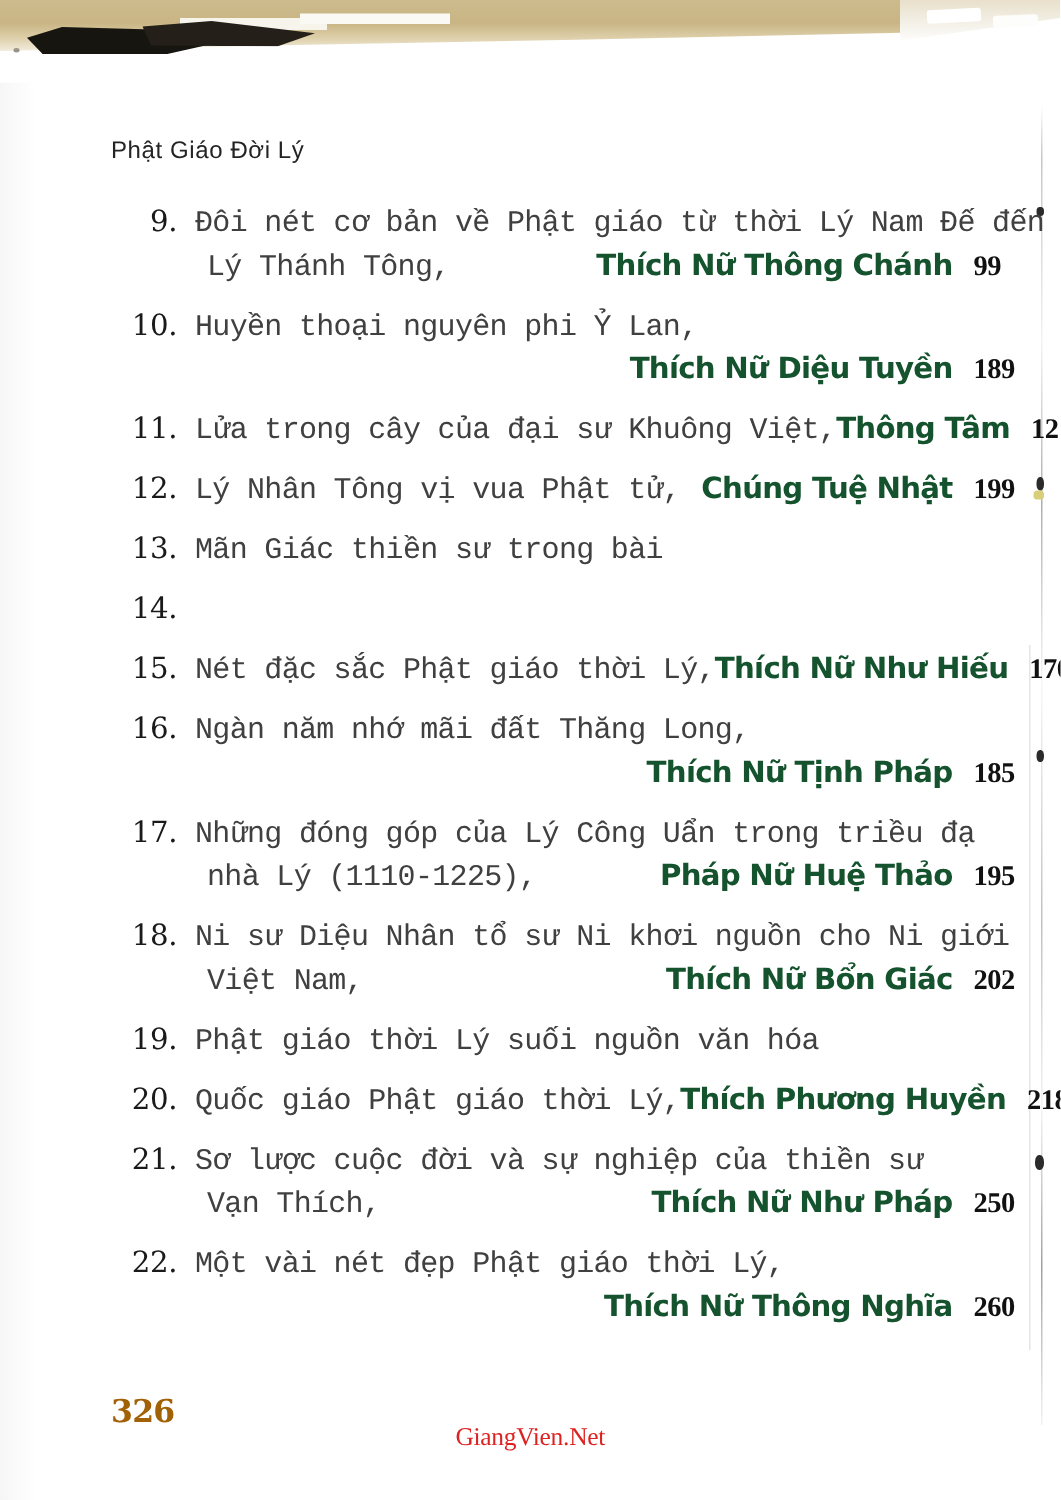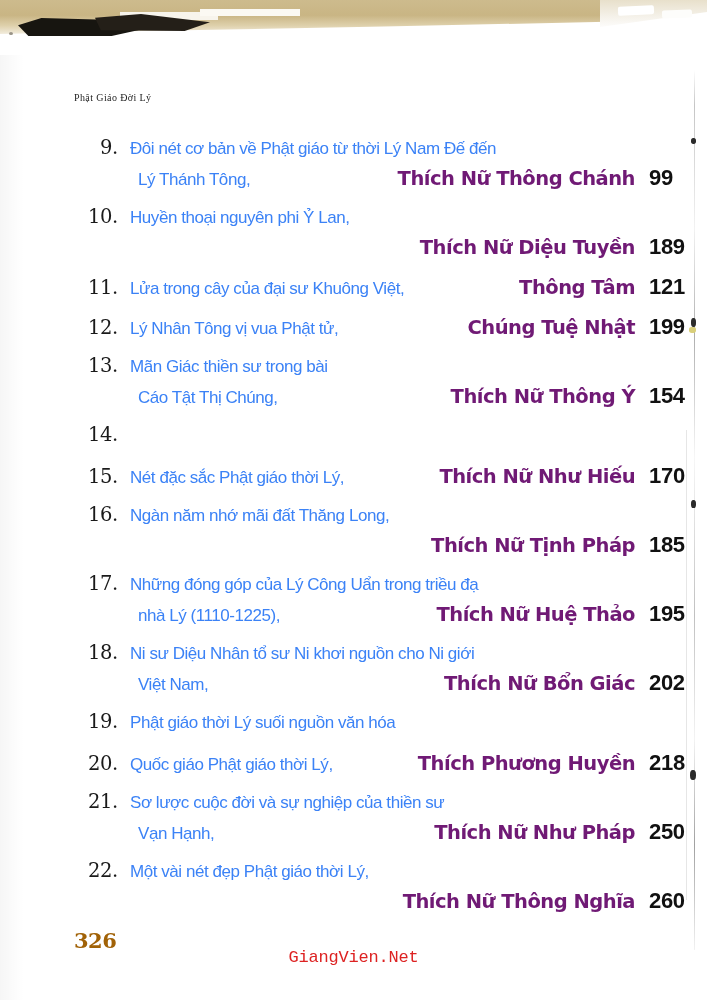--- a/index.html
+++ b/index.html
@@ -124,22 +124,22 @@
     width: 7px; height: 6px;
     background: #d9cf7a;
     border-radius: 40%;
   }
 
   
   #running-head {
     position: absolute;
     left: 74px;
     top: 92px;
-    font-family: Liberation Serif, serif;
-    font-size: 10px;
+    font-family: Liberation Sans, sans-serif;
+    font-size: 16px;
     color: #242424;
     letter-spacing: 0.4px;
   }
 
   
   #toc {
     position: absolute;
     left: 0;
     top: 136px;
     width: 707px;
@@ -171,50 +171,50 @@
 
   .toc-num-spacer {
     width: 48px;
     flex: 0 0 48px;
     margin-left: 70px;
   }
 
   .toc-title {
     flex: 1 1 auto;
     padding-left: 12px;
-    font-size: 17px;
-    color: #3b82f6;
-    font-family: Liberation Sans, sans-serif;
+    font-size: 20px;
+    color: #404040;
+    font-family: Liberation Mono, monospace;
     letter-spacing: -0.45px;
     white-space: nowrap;
   }
 
   .toc-title.indent {
     padding-left: 20px;
   }
 
   .toc-author {
     flex: 0 0 auto;
     font-size: 19.5px;
     font-weight: bold;
-    color: #701a75;
+    color: #14532d;
     font-family: "DejaVu Sans", "Liberation Sans", sans-serif;
     letter-spacing: -0.5px;
     white-space: nowrap;
     text-align: right;
     padding-right: 14px;
   }
 
   .toc-page {
     flex: 0 0 58px;
     width: 58px;
-    font-size: 22px;
+    font-size: 19px;
     font-weight: bold;
     color: #111111;
-    font-family: Liberation Sans, sans-serif;
+    font-family: Liberation Serif, serif;
     text-align: left;
     padding-right: 24px;
     letter-spacing: -0.3px;
   }
 
   
   .toc-line .spring { flex: 1 1 auto; }
 
   
   #folio {
@@ -228,21 +228,21 @@
     letter-spacing: -0.5px;
   }
 
   
   #watermark {
     position: absolute;
     left: 0;
     top: 948px;
     width: 707px;
     text-align: center;
-    font-family: Liberation Mono, monospace;
+    font-family: Liberation Serif, serif;
     font-size: 17px;
     color: #dd2222;
     letter-spacing: -0.2px;
   }
 
   
   #scan-vignette {
     position: absolute;
     left: 0; top: 55px;
     width: 24px; height: 945px;
@@ -319,27 +319,20 @@
         <span class="spring"></span>
         <span class="toc-author">Chúng Tuệ Nhật</span>
         <span class="toc-page">199</span>
       </div>
     </div>
     <div class="toc-entry">
       <div class="toc-line">
         <span class="toc-num">13.</span>
         <span class="toc-title">Mãn Giác thiền sư trong bài</span>
       </div>
-      <div class="toc-line">
-        <span class="toc-num-spacer"></span>
-        <span class="toc-title indent">Cáo Tật Thị Chúng,</span>
-        <span class="spring"></span>
-        <span class="toc-author">Thích Nữ Thông Ý</span>
-        <span class="toc-page">154</span>
-      </div>
     </div>
     <div class="toc-entry">
       <div class="toc-line">
         <span class="toc-num">14.</span>
       </div>
     </div>
     <div class="toc-entry">
       <div class="toc-line">
         <span class="toc-num">15.</span>
         <span class="toc-title">Nét đặc sắc Phật giáo thời Lý,</span>
@@ -362,21 +355,21 @@
     </div>
     <div class="toc-entry">
       <div class="toc-line">
         <span class="toc-num">17.</span>
         <span class="toc-title">Những đóng góp của Lý Công Uẩn trong triều đạ</span>
       </div>
       <div class="toc-line">
         <span class="toc-num-spacer"></span>
         <span class="toc-title indent">nhà Lý (1110-1225),</span>
         <span class="spring"></span>
-        <span class="toc-author">Thích Nữ Huệ Thảo</span>
+        <span class="toc-author">Pháp Nữ Huệ Thảo</span>
         <span class="toc-page">195</span>
       </div>
     </div>
     <div class="toc-entry">
       <div class="toc-line">
         <span class="toc-num">18.</span>
         <span class="toc-title">Ni sư Diệu Nhân tổ sư Ni khơi nguồn cho Ni giới</span>
       </div>
       <div class="toc-line">
         <span class="toc-num-spacer"></span>
@@ -401,21 +394,21 @@
         <span class="toc-page">218</span>
       </div>
     </div>
     <div class="toc-entry">
       <div class="toc-line">
         <span class="toc-num">21.</span>
         <span class="toc-title">Sơ lược cuộc đời và sự nghiệp của thiền sư</span>
       </div>
       <div class="toc-line">
         <span class="toc-num-spacer"></span>
-        <span class="toc-title indent">Vạn Hạnh,</span>
+        <span class="toc-title indent">Vạn Thích,</span>
         <span class="spring"></span>
         <span class="toc-author">Thích Nữ Như Pháp</span>
         <span class="toc-page">250</span>
       </div>
     </div>
     <div class="toc-entry">
       <div class="toc-line">
         <span class="toc-num">22.</span>
         <span class="toc-title">Một vài nét đẹp Phật giáo thời Lý,</span>
       </div>

